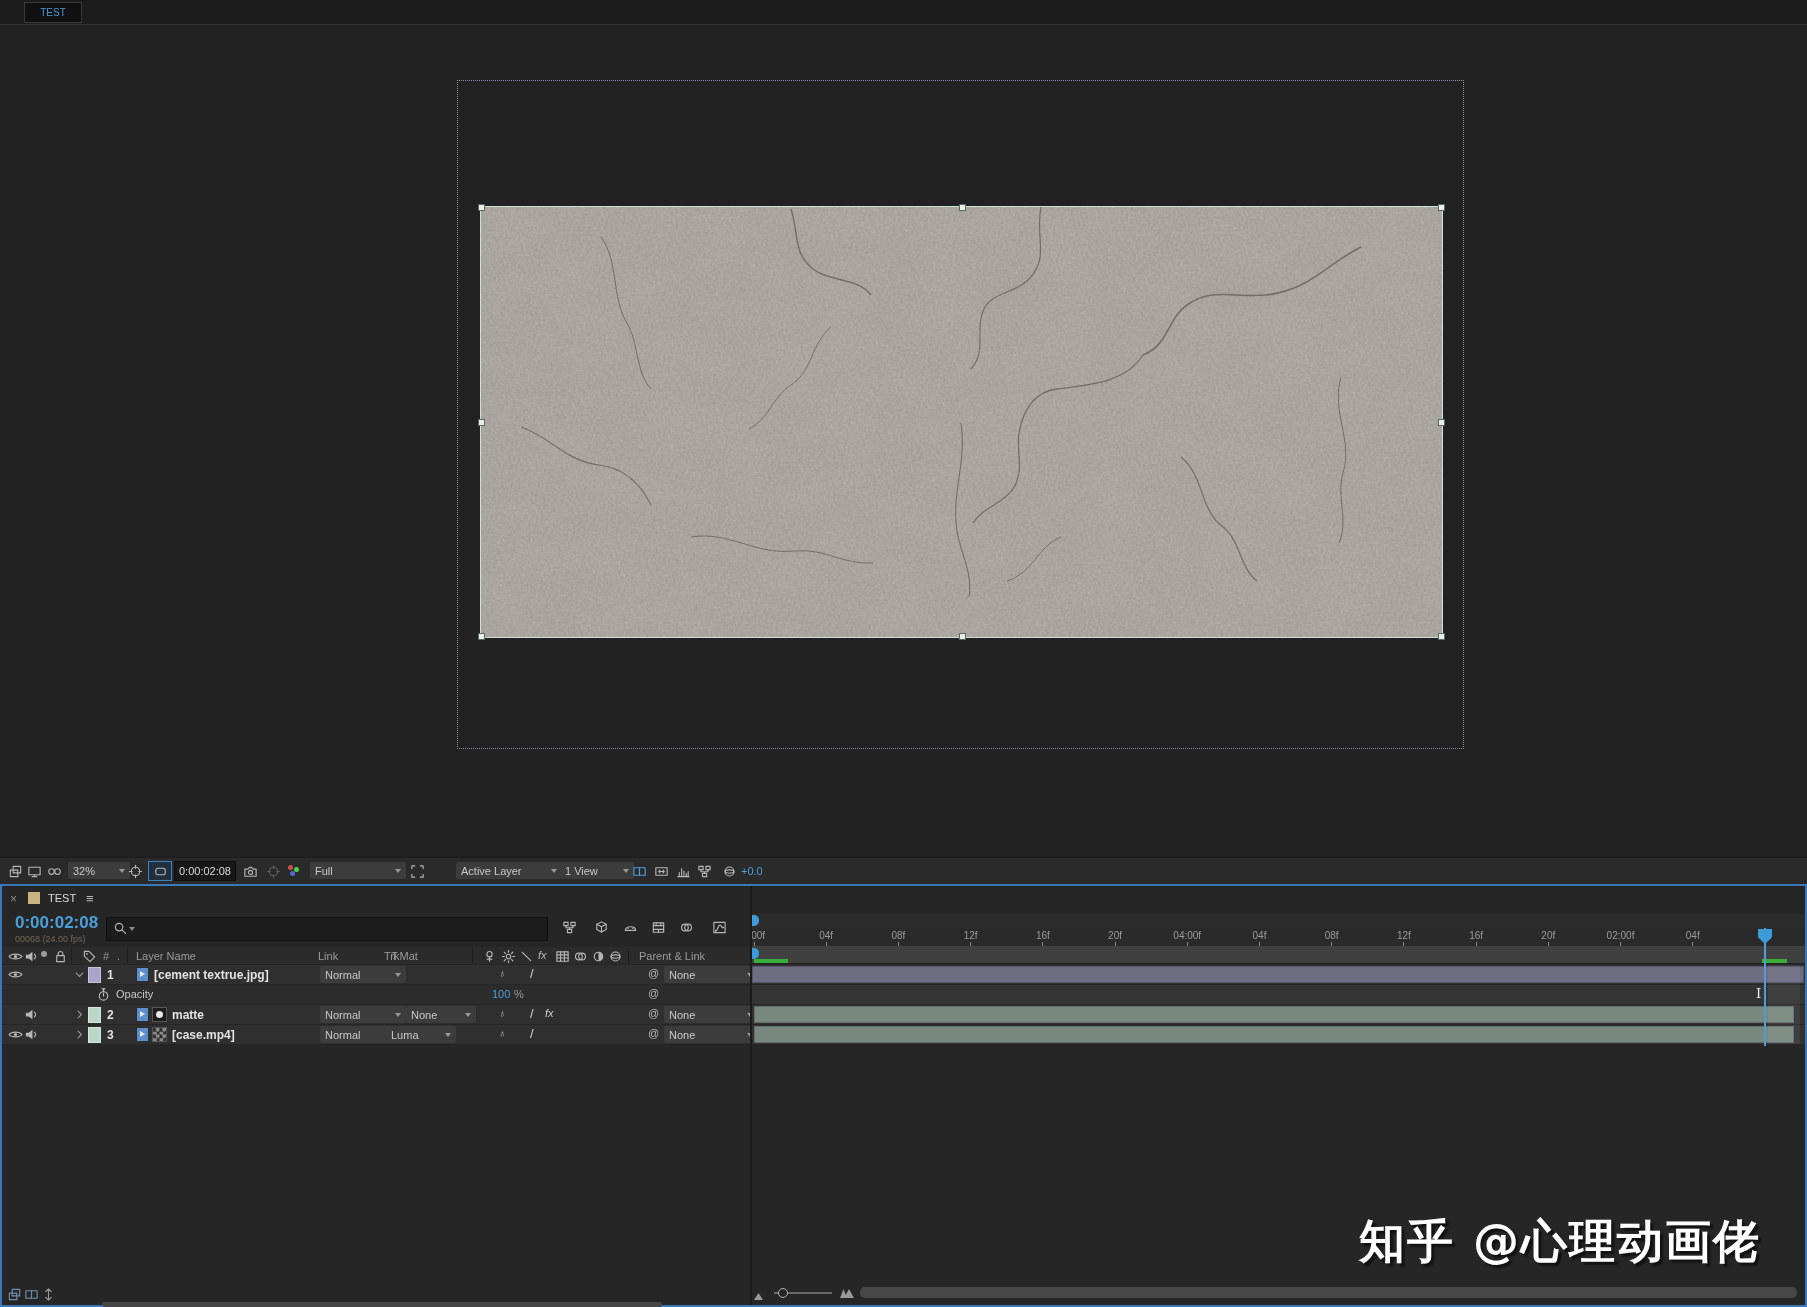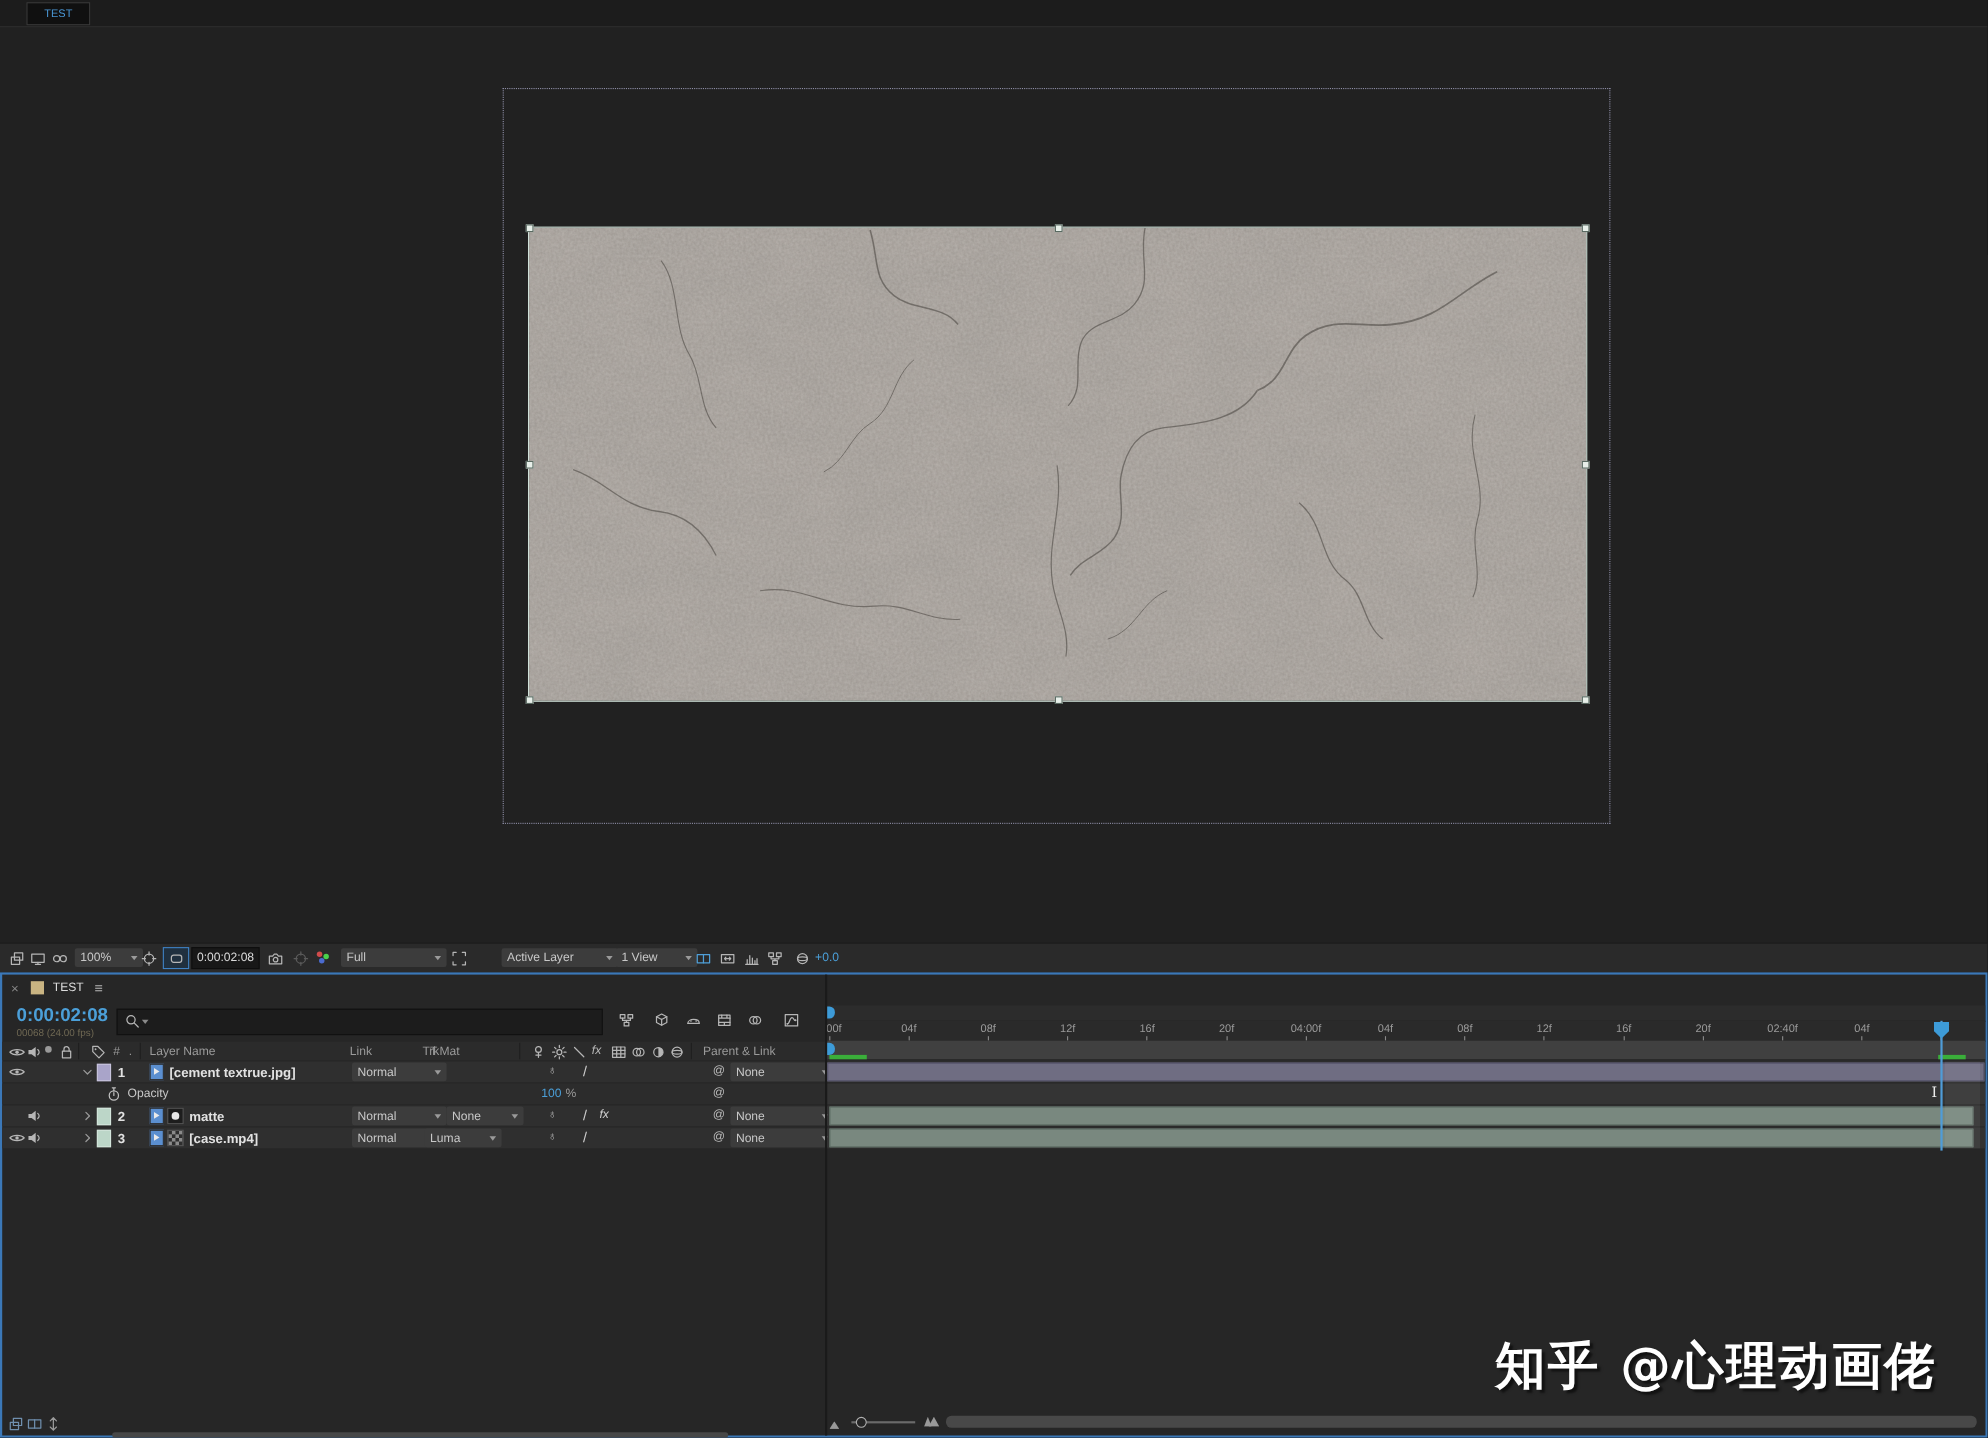--- a/index.html
+++ b/index.html
@@ -117,21 +117,21 @@
       </svg>
     </span>
   <span class="vtb" style="left:47px">
       <svg class="ic" width="15" height="15" viewBox="0 0 16 16">
         <circle cx="4.8" cy="8" r="3"></circle>
         <circle cx="11.2" cy="8" r="3"></circle>
         <path d="M7.8 8h.4"></path>
       </svg>
     </span>
   <div class="ddl" style="left:68px;top:4px;width:52px">
-    <span>100%</span>
+    <span>32%</span>
       <span class="dch"></span>
   </div>
   <span class="vtb" style="left:128px">
       <svg class="ic" width="15" height="15" viewBox="0 0 16 16">
         <circle cx="8" cy="8" r="4.5"></circle>
         <path d="M8 1.5v3M8 11.5v3M1.5 8h3M11.5 8h3"></path>
       </svg>
     </span>
   <div class="abs bluebox" style="left:148px;top:3px;width:22px;height:18px;display:flex;align-items:center;justify-content:center">
     <span class="icw" style="position:static">
@@ -515,21 +515,21 @@
         <div class="tick" style="left: 146.42px;"><span class="tl-lab">08f</span><span class="tm"></span></div>
         <div class="tick" style="left: 218.63px;"><span class="tl-lab">12f</span><span class="tm"></span></div>
         <div class="tick" style="left: 290.84px;"><span class="tl-lab">16f</span><span class="tm"></span></div>
         <div class="tick" style="left: 363.05px;"><span class="tl-lab">20f</span><span class="tm"></span></div>
         <div class="tick" style="left: 435.26px;"><span class="tl-lab">04:00f</span><span class="tm"></span></div>
         <div class="tick" style="left: 507.47px;"><span class="tl-lab">04f</span><span class="tm"></span></div>
         <div class="tick" style="left: 579.68px;"><span class="tl-lab">08f</span><span class="tm"></span></div>
         <div class="tick" style="left: 651.89px;"><span class="tl-lab">12f</span><span class="tm"></span></div>
         <div class="tick" style="left: 724.1px;"><span class="tl-lab">16f</span><span class="tm"></span></div>
         <div class="tick" style="left: 796.31px;"><span class="tl-lab">20f</span><span class="tm"></span></div>
-        <div class="tick" style="left: 868.52px;"><span class="tl-lab">02:40f</span><span class="tm"></span></div>
+        <div class="tick" style="left: 868.52px;"><span class="tl-lab">02:00f</span><span class="tm"></span></div>
         <div class="tick" style="left: 940.73px;"><span class="tl-lab">04f</span><span class="tm"></span></div>
         <div class="tick" style="left: 1012.94px;"><span class="tl-lab">08f</span><span class="tm"></span></div>
       </div>
 
     <div class="abs" style="left:0;right:0;top:60px;height:17px;background:#404040;border-bottom:1px solid #222">
       <span class="abs" style="left:-1px;top:2px;width:8px;height:11px;background:#3d9bd8;border-radius:0 5px 5px 0"></span>
       <span class="abs" style="left:2px;top:13px;width:34px;height:4px;background:#3aae3a"></span>
       <span class="abs" style="left:1010px;top:13px;width:25px;height:4px;background:#3aae3a"></span>
     </div>
 

